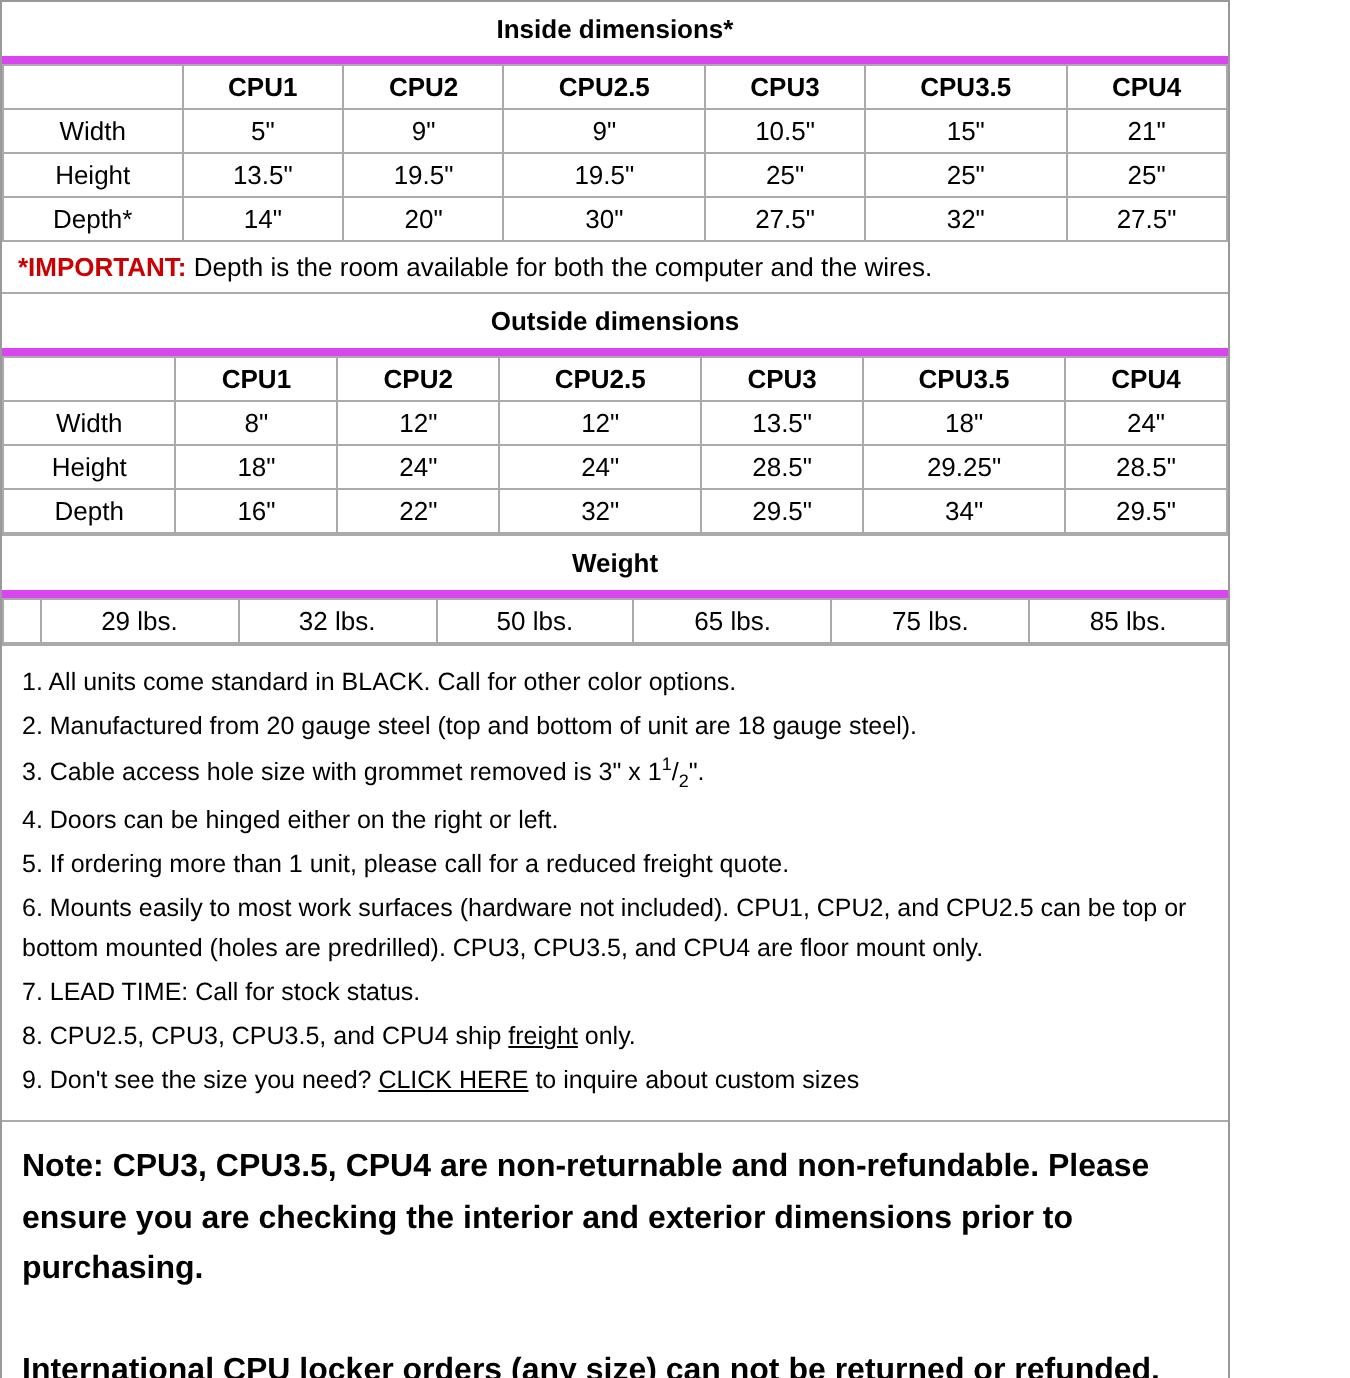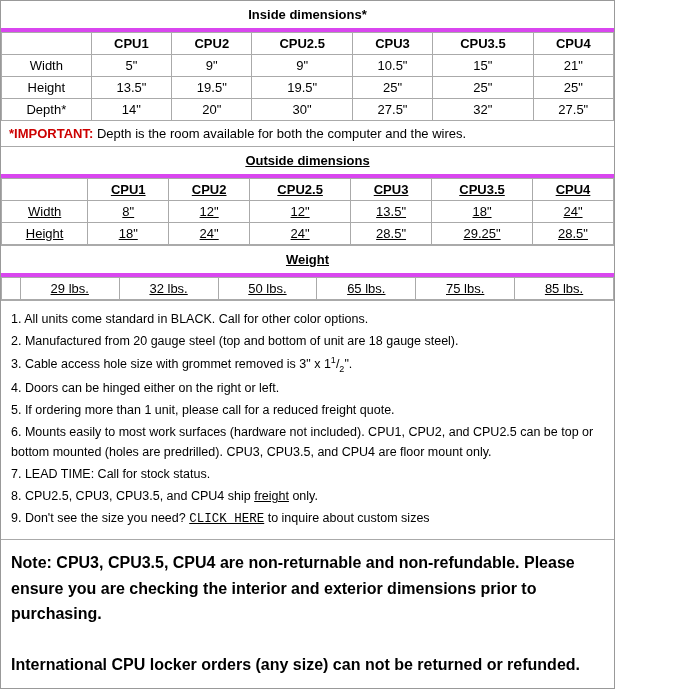--- a/index.html
+++ b/index.html
@@ -75,21 +75,20 @@
     .underline {
       text-decoration: underline;
       text-align: center;
     }
     .superscript {
       vertical-align: super;
       font-size: 9px;
     }
     .section-divider {
       border-top: 1px solid #aaa;
-      text-decoration: underline;
     }
     .table-wrapper {
       border-top: 4px solid #d946ef;
     }
   </style>
 </head>
 <body>
 
 <div class="container">
 
@@ -171,20 +170,29 @@
             <td>24"</td>
           </tr>
           <tr>
             <td class="row-label">Height</td>
             <td>18"</td>
             <td>24"</td>
             <td>24"</td>
             <td>28.5"</td>
             <td>29.25"</td>
             <td>28.5"</td>
+          </tr>
+          <tr>
+            <td class="row-label">Depth</td>
+            <td>16"</td>
+            <td>22"</td>
+            <td>32"</td>
+            <td>29.5"</td>
+            <td>34"</td>
+            <td>29.5"</td>
           </tr>
         </tbody>
       </table>
     </div>
   </div>
 
   <div class="section-divider">
     <div class="section-header">Weight</div>
     <div class="table-wrapper">
       <table>
@@ -205,21 +213,21 @@
 
   <div class="notes-section">
     <p>1. All units come standard in BLACK. Call for other color options.</p>
     <p>2. Manufactured from 20 gauge steel (top and bottom of unit are 18 gauge steel).</p>
     <p>3. Cable access hole size with grommet removed is 3" x 1<sup class="superscript">1</sup>/<sub style="font-size:9px;">2</sub>".</p>
     <p>4. Doors can be hinged either on the right or left.</p>
     <p>5. If ordering more than 1 unit, please call for a reduced freight quote.</p>
     <p>6. Mounts easily to most work surfaces (hardware not included). CPU1, CPU2, and CPU2.5 can be top or bottom mounted (holes are predrilled). CPU3, CPU3.5, and CPU4 are floor mount only.</p>
     <p>7. LEAD TIME: Call for stock status.</p>
     <p>8. CPU2.5, CPU3, CPU3.5, and CPU4 ship <span class="underline">freight</span> only.</p>
-    <p>9. Don't see the size you need? <a href="#" class="underline" style="color:#000; text-decoration:underline;font-family:Liberation Mono, monospace;">CLICK HERE</a> to inquire about custom sizes</p>
+    <p>9. Don't see the size you need? <a href="#" class="underline" style="color:#000; text-decoration:underline;">CLICK HERE</a> to inquire about custom sizes</p>
   </div>
 
   <div class="note-bold-block">
     <p>Note: CPU3, CPU3.5, CPU4 are non-returnable and non-refundable. Please ensure you are checking the interior and exterior dimensions prior to purchasing.</p>
     <br>
     <p>International CPU locker orders (any size) can not be returned or refunded.</p>
   </div>
 
 </div>
 

